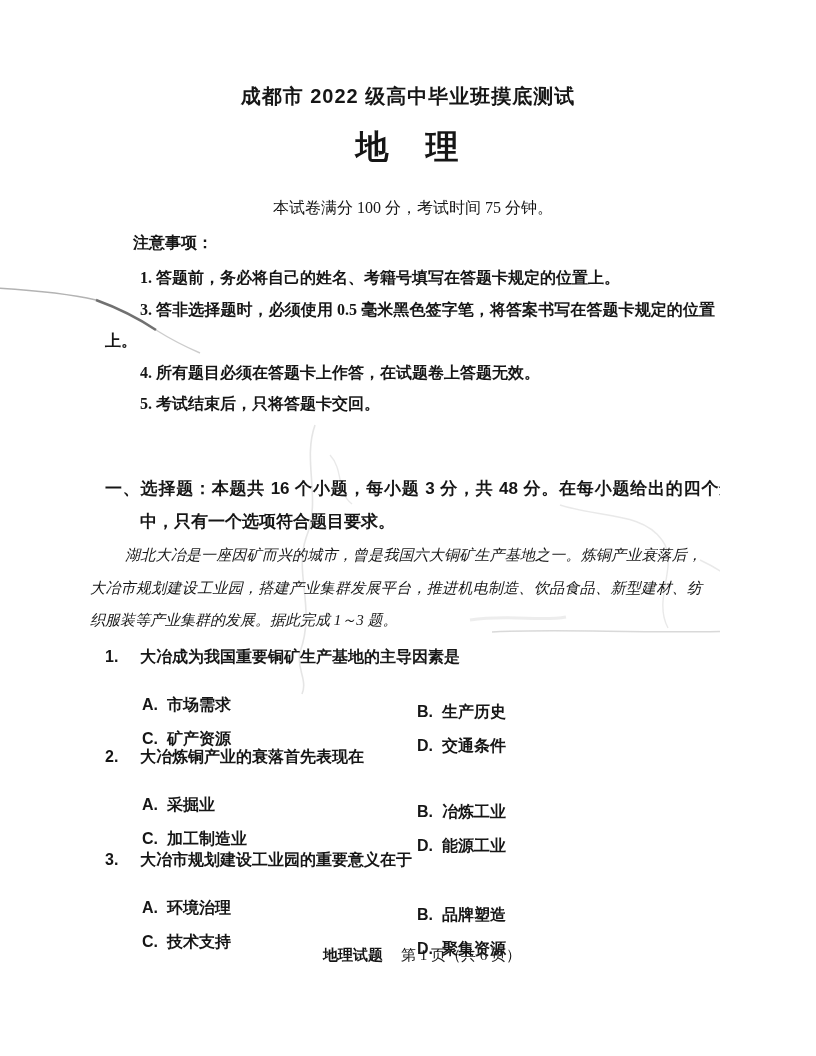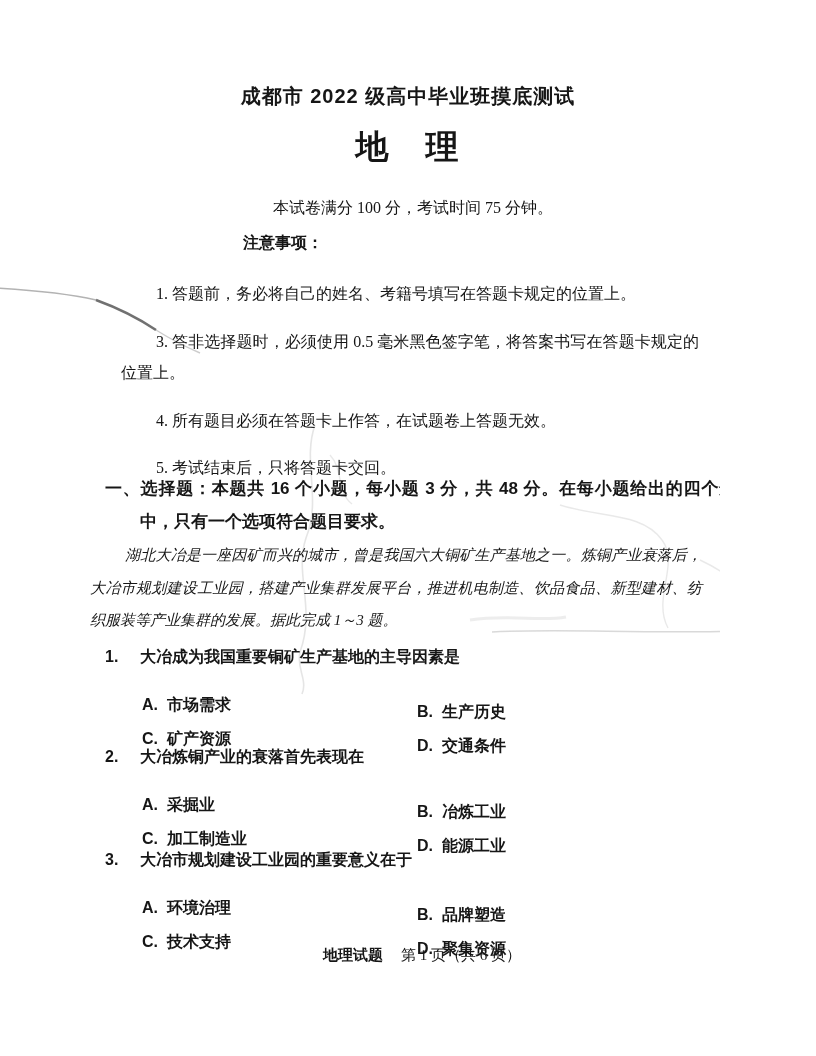--- a/index.html
+++ b/index.html
@@ -29,27 +29,27 @@
     font-weight:bold;font-size:33px;line-height:40px;
     letter-spacing:2px;
   }
   .info{
     top:196px;left:133px;width:560px;
     font-size:16px;line-height:24px;text-align:center;
   }
   .notice-title{
     top:231px;left:133px;width:300px;
     font-family:"Liberation Sans", sans-serif;
-    font-weight:bold;font-size:16px;line-height:24px;text-align:center;
+    font-weight:bold;font-size:16px;line-height:24px;
   }
   .notices{
     top:262px;left:105px;width:610px;
     font-size:16px;line-height:31.5px;
   }
-  .notice{margin:16px;text-indent:35px;text-align:justify;}
+  .notice{margin:0;text-indent:35px;text-align:justify;font-weight:bold;}
   .section-title{
     top:472px;left:105px;width:614px;
     font-family:"Liberation Sans", sans-serif;
     font-weight:bold;font-size:17px;line-height:33px;
     padding-left:35px;text-indent:-35px;
     text-align:justify;
   }
   .passage{
     top:539px;left:90px;width:612px;
     font-size:15px;line-height:32.5px;

